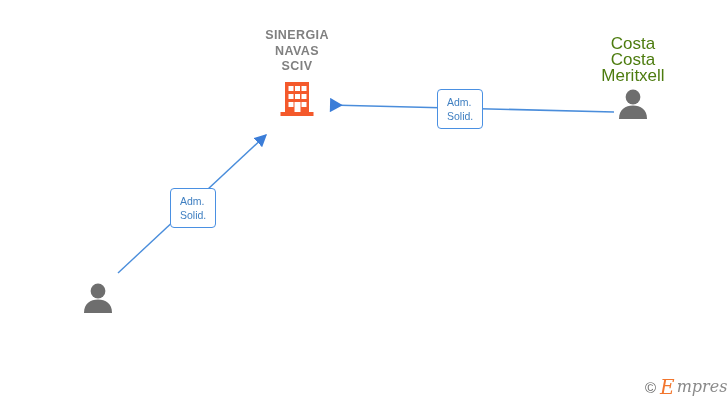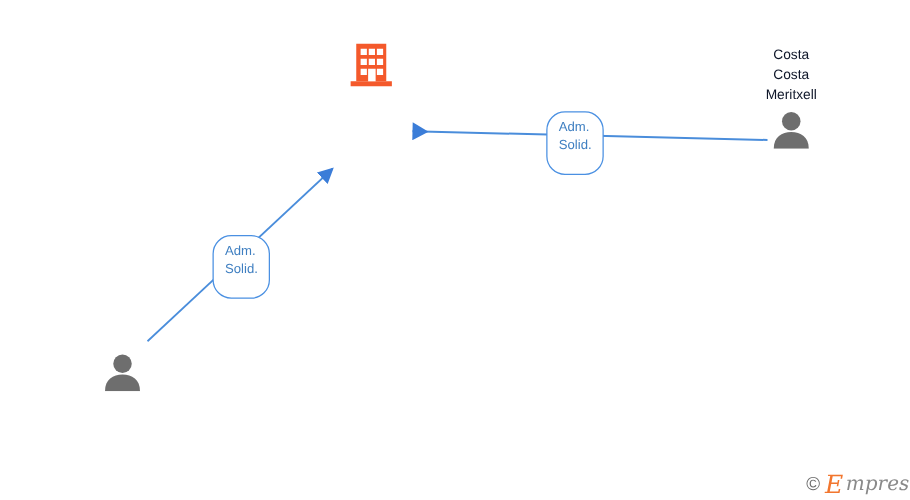--- a/index.html
+++ b/index.html
@@ -50,43 +50,43 @@
 
   
   .person-node {
     position: absolute;
     width: 140px;
     text-align: center;
   }
   .person-node.right { left: 563px; top: 36px; }
   .person-node.left  { left: 28px;  top: 283px; }
   .person-label {
-    font-size: 11px;
-    color: #0f172a;
+    font-size: 17px;
+    color: #4d7c0f;
     line-height: 16px;
     white-space: pre-line;
     text-align: center;
   }
   .person-node.right .person-label { margin-bottom: 5px; }
   .person-node.left  .person-label { margin-top: 5px; }
   .person-icon-wrap {
     display: flex;
     justify-content: center;
   }
 
   
   .rel-box {
     position: absolute;
     border: 1.3px solid #4a90e2;
-    border-radius: 15px;
+    border-radius: 4px;
     background: #ffffff;
     color: #3f7fc1;
     font-size: 10.5px;
     line-height: 14px;
-    padding: 5px 9px 16px 9px;
+    padding: 5px 9px 5px 9px;
     text-align: left;
     white-space: pre-line;
   }
   .rel-box.r1 { left: 437px; top: 89px; }
   .rel-box.r2 { left: 170px; top: 188px; }
 
   
   .watermark {
     position: absolute;
     left: 645px;
@@ -130,20 +130,23 @@
         <path d="M0,0 L9,4.5 L0,9 Z" fill="#3b7dd8"></path>
       </marker>
     </defs>
 
     <path d="M 614,112 L 330,105" stroke="#4a8ddb" stroke-width="1.6" fill="none" marker-end="url(#arrow-left)"></path>
 
     <path d="M 118,273 L 266,135" stroke="#4a8ddb" stroke-width="1.4" fill="none" marker-end="url(#arrow-diag)"></path>
   </svg>
 
   <div class="company-node">
+    <div class="company-title">SINERGIA
+NAVAS
+SCIV</div>
     <div class="company-icon-wrap">
       <svg width="34" height="36" viewBox="0 0 34 36">
         <rect x="5" y="1" width="24" height="30" fill="#f4592b"></rect>
         <rect x="0.5" y="31" width="33" height="4" fill="#f4592b"></rect>
         <rect x="8.5" y="5" width="5" height="5" fill="#ffffff"></rect>
         <rect x="15" y="5" width="5" height="5" fill="#ffffff"></rect>
         <rect x="21.5" y="5" width="5" height="5" fill="#ffffff"></rect>
         <rect x="8.5" y="13" width="5" height="5" fill="#ffffff"></rect>
         <rect x="15" y="13" width="5" height="5" fill="#ffffff"></rect>
         <rect x="21.5" y="13" width="5" height="5" fill="#ffffff"></rect>

